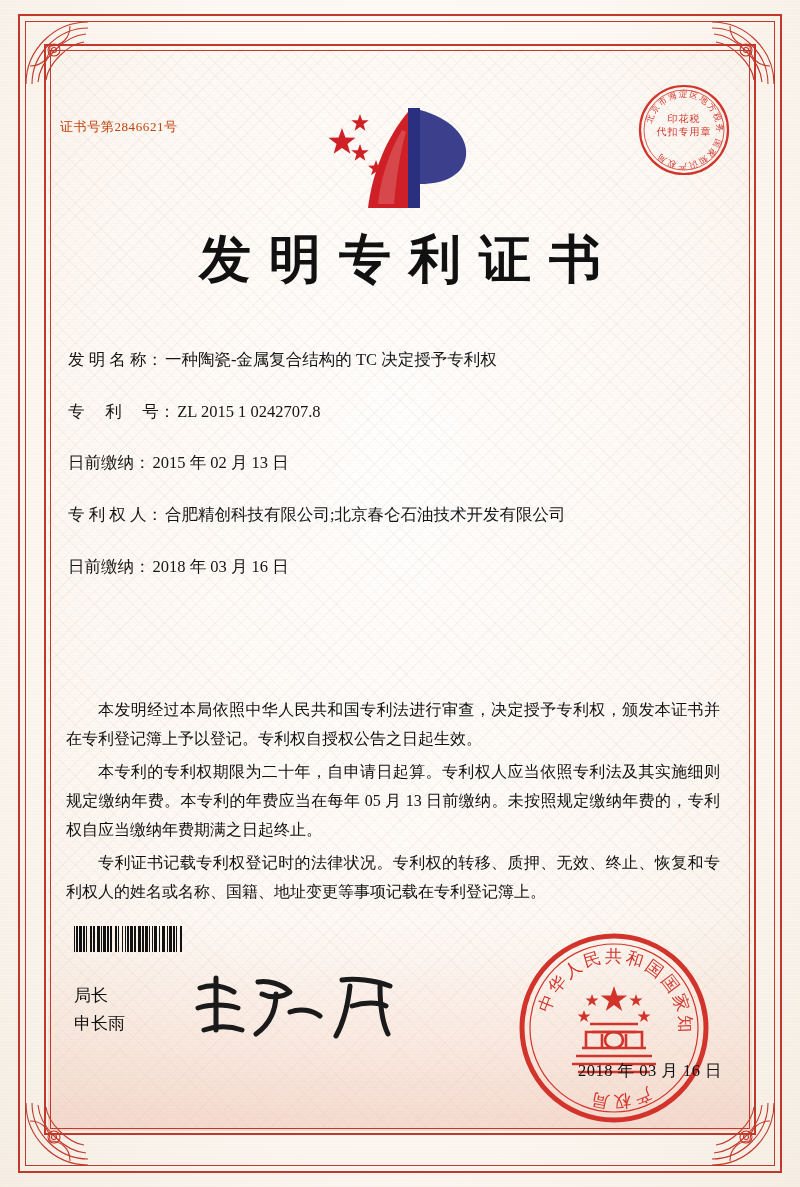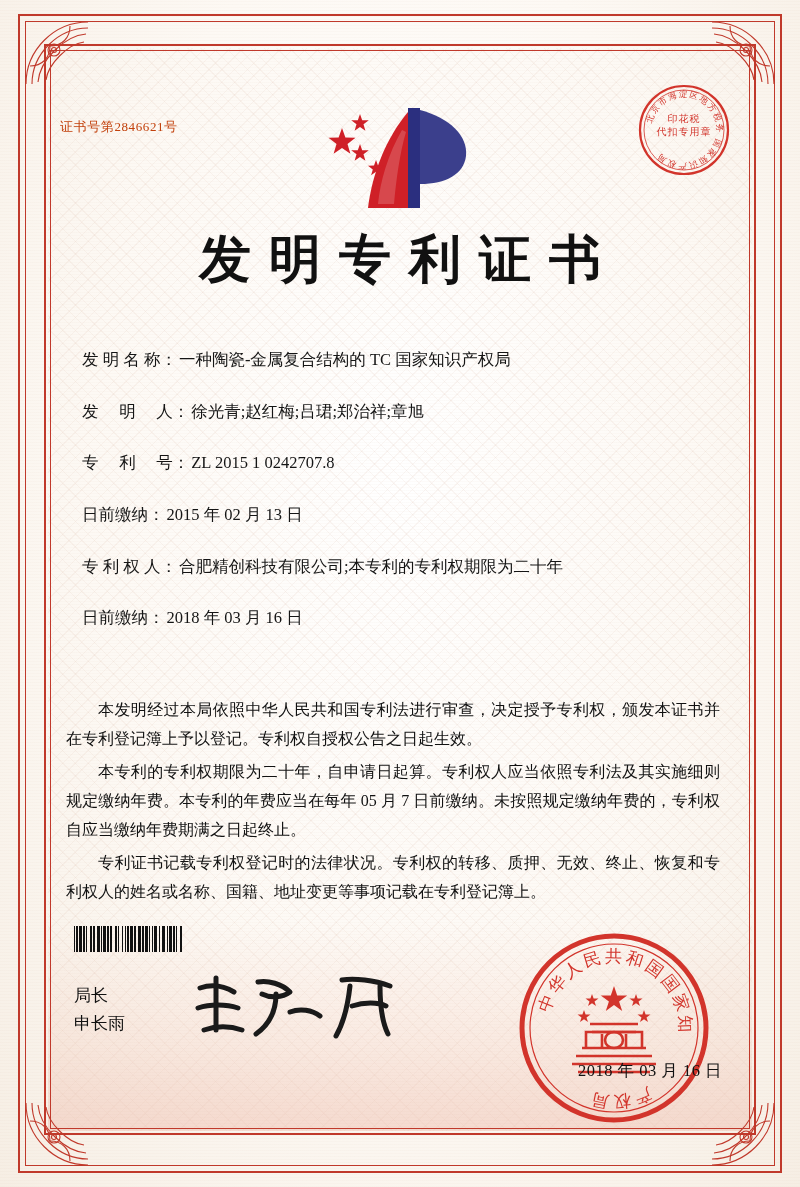--- a/index.html
+++ b/index.html
@@ -140,21 +140,21 @@
     font-size: 52px;
     font-weight: 700;
     letter-spacing: 18px;
     text-indent: 18px;
     color: #111;
     font-family: "Liberation Serif", serif;
   }
 
   .fields {
     position: absolute;
-    left: 22px;
+    left: 8px;
     right: 0;
     top: 290px;
   }
   .field {
     display: flex;
     align-items: baseline;
     margin-bottom: 31px;
     font-size: 16.5px;
     color: #151515;
     line-height: 1.25;
@@ -342,47 +342,43 @@
       </svg>
       <div class="ts-text ts-l1">印花税</div>
       <div class="ts-text ts-l2">代扣专用章</div>
     </div>
 
     <div class="title">发明专利证书</div>
 
     <div class="fields">
       <div class="field">
         <span class="lbl">发 明 名 称：</span>
-        <span class="val">一种陶瓷-金属复合结构的 TC 国家知识产权局</span>
-      </div>
-      <div class="field">
-        <span class="lbl">发　 明　 人：</span>
-        <span class="val">徐光青;赵红梅;吕珺;郑治祥;章旭</span>
+        <span class="val">一种陶瓷-金属复合结构的 TC 决定授予专利权</span>
       </div>
       <div class="field">
         <span class="lbl">专　 利　 号：</span>
         <span class="val">ZL 2015 1 0242707.8</span>
       </div>
       <div class="field">
         <span class="lbl">日前缴纳：</span>
         <span class="val">2015 年 02 月 13 日</span>
       </div>
       <div class="field">
         <span class="lbl">专 利 权 人：</span>
-        <span class="val">合肥精创科技有限公司;本专利的专利权期限为二十年</span>
+        <span class="val">合肥精创科技有限公司;北京春仑石油技术开发有限公司</span>
       </div>
       <div class="field">
         <span class="lbl">日前缴纳：</span>
         <span class="val">2018 年 03 月 16 日</span>
       </div>
     </div>
 
     <div class="paragraphs">
       <p>本发明经过本局依照中华人民共和国专利法进行审查，决定授予专利权，颁发本证书并在专利登记簿上予以登记。专利权自授权公告之日起生效。</p>
-      <p>本专利的专利权期限为二十年，自申请日起算。专利权人应当依照专利法及其实施细则规定缴纳年费。本专利的年费应当在每年 05 月 7 日前缴纳。未按照规定缴纳年费的，专利权自应当缴纳年费期满之日起终止。</p>
+      <p>本专利的专利权期限为二十年，自申请日起算。专利权人应当依照专利法及其实施细则规定缴纳年费。本专利的年费应当在每年 05 月 13 日前缴纳。未按照规定缴纳年费的，专利权自应当缴纳年费期满之日起终止。</p>
       <p>专利证书记载专利权登记时的法律状况。专利权的转移、质押、无效、终止、恢复和专利权人的姓名或名称、国籍、地址变更等事项记载在专利登记簿上。</p>
     </div>
 
     <div class="barcode">
         <i style="width:1px;background:#111"></i>
         <i style="width:1px;background:transparent"></i>
         <i style="width:2px;background:#111"></i>
         <i style="width:1px;background:transparent"></i>
         <i style="width:3px;background:#111"></i>
         <i style="width:1px;background:transparent"></i>

